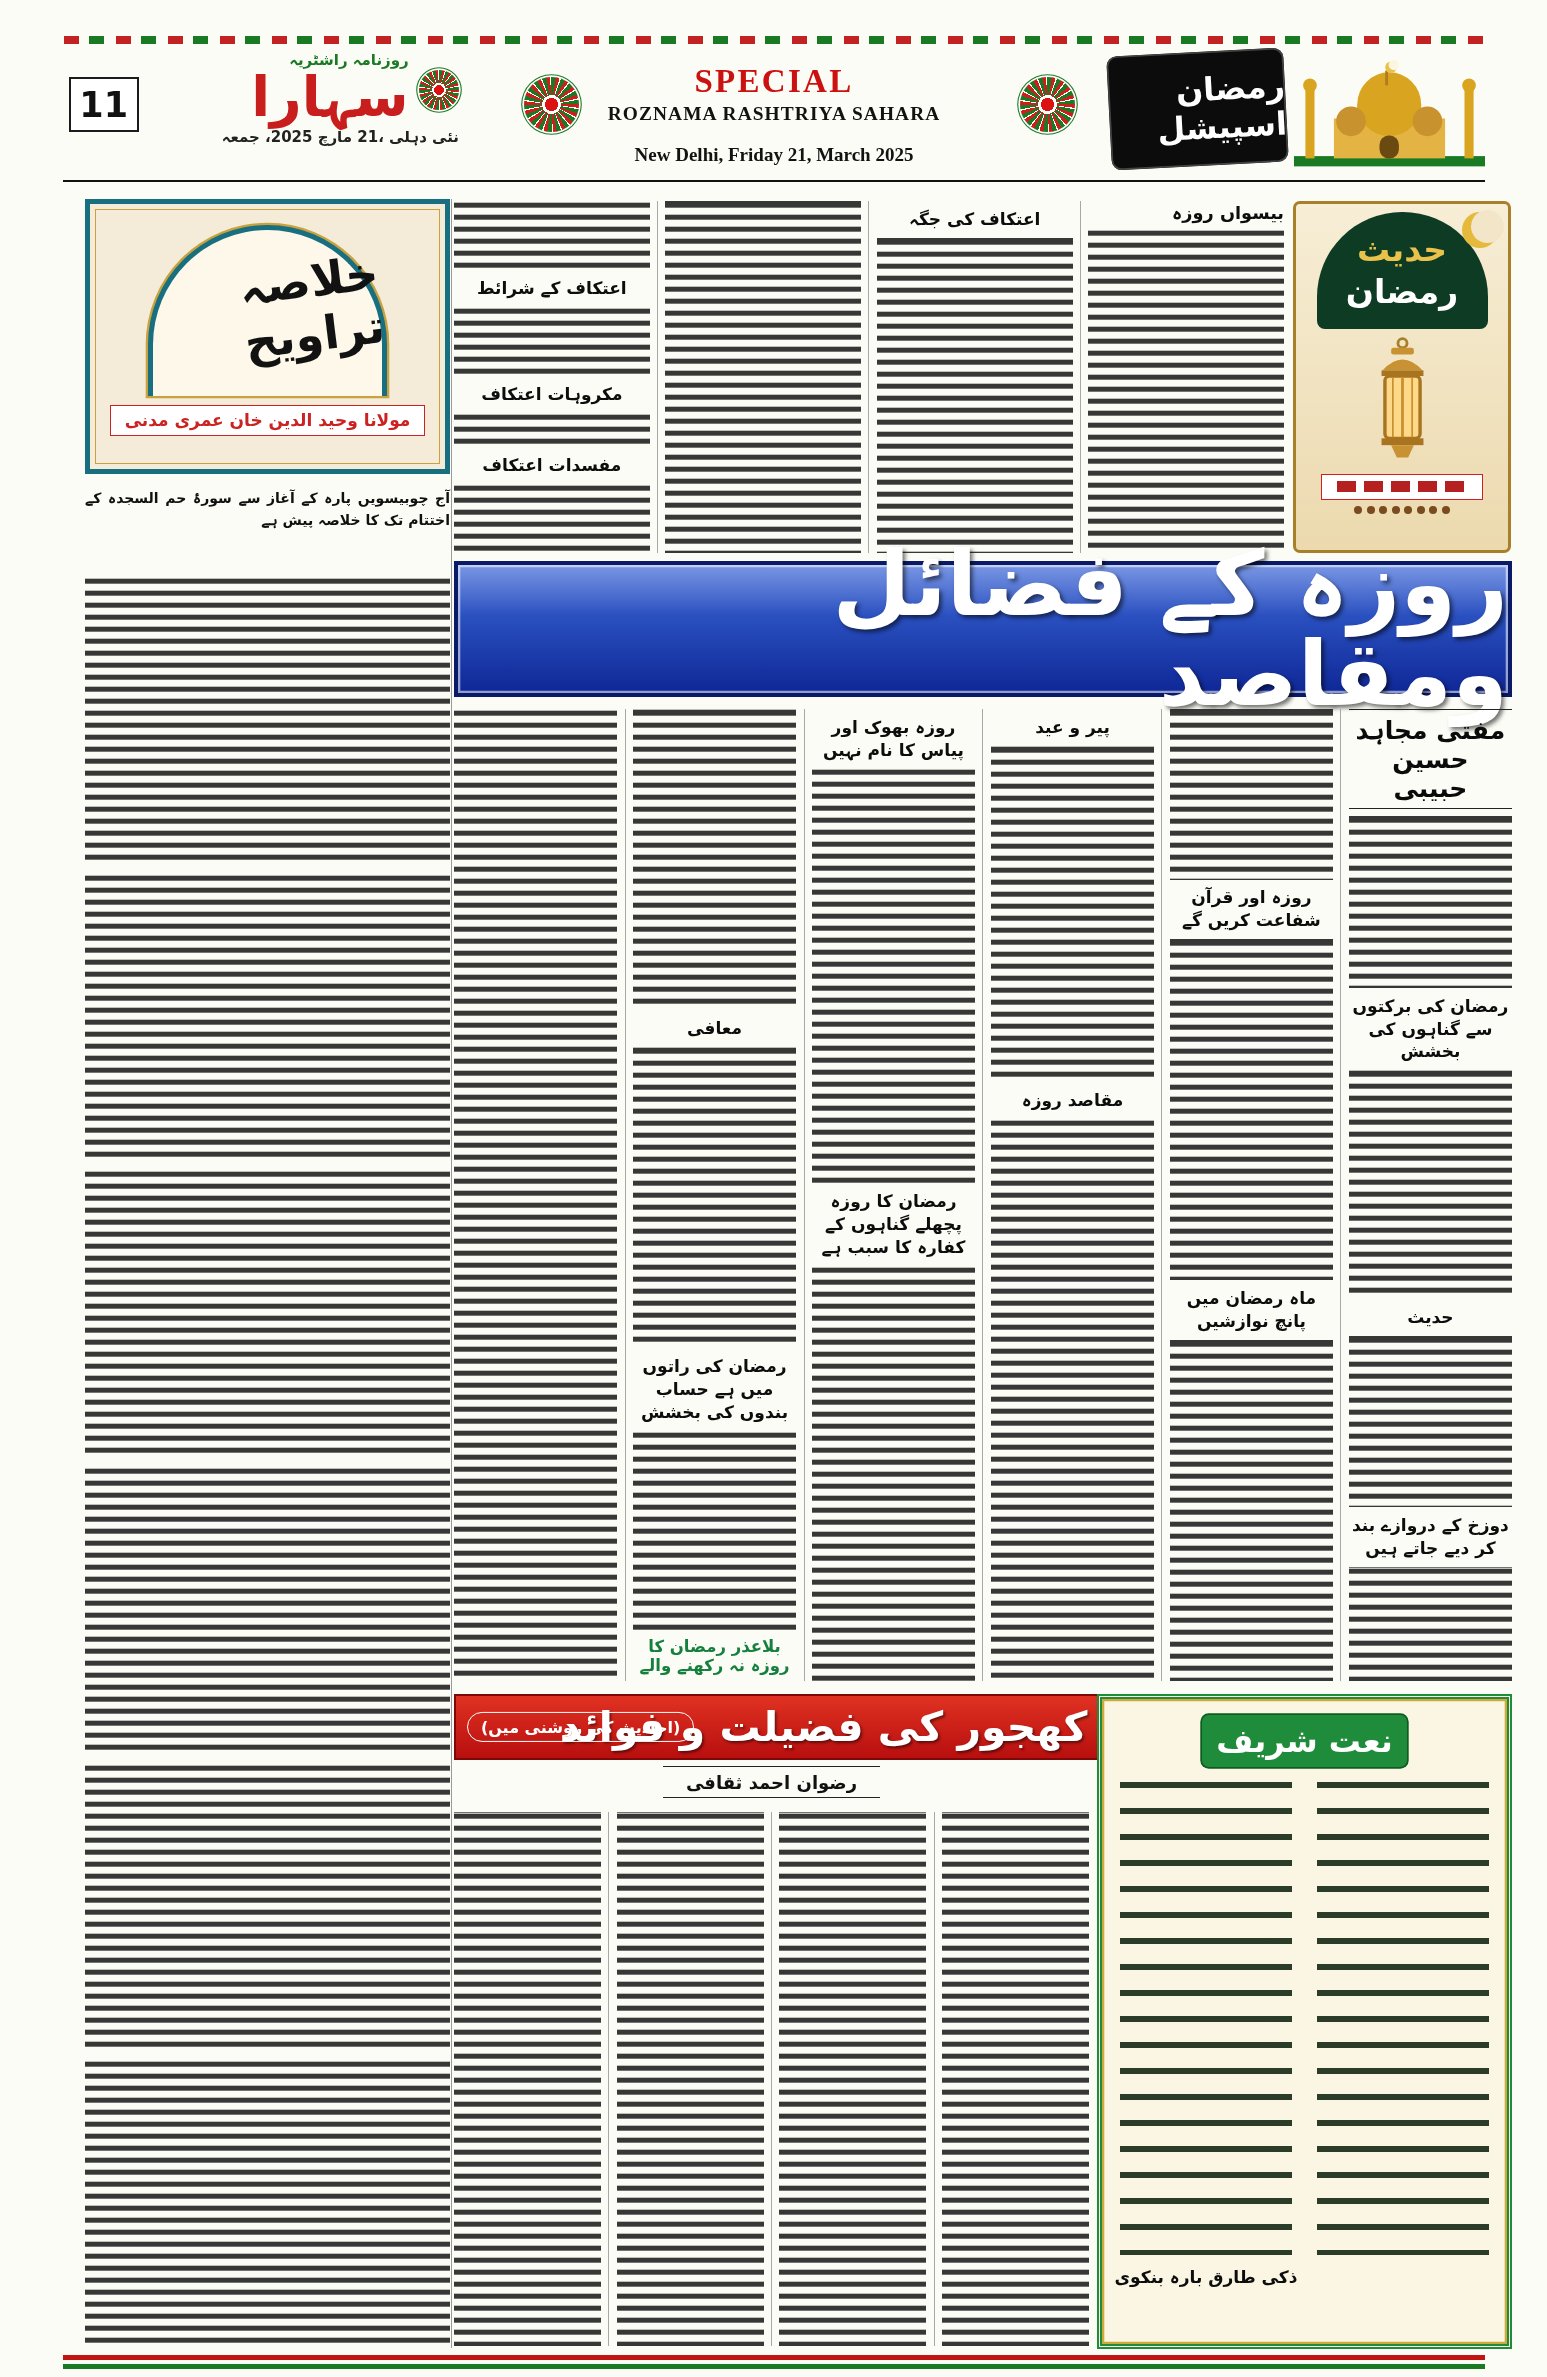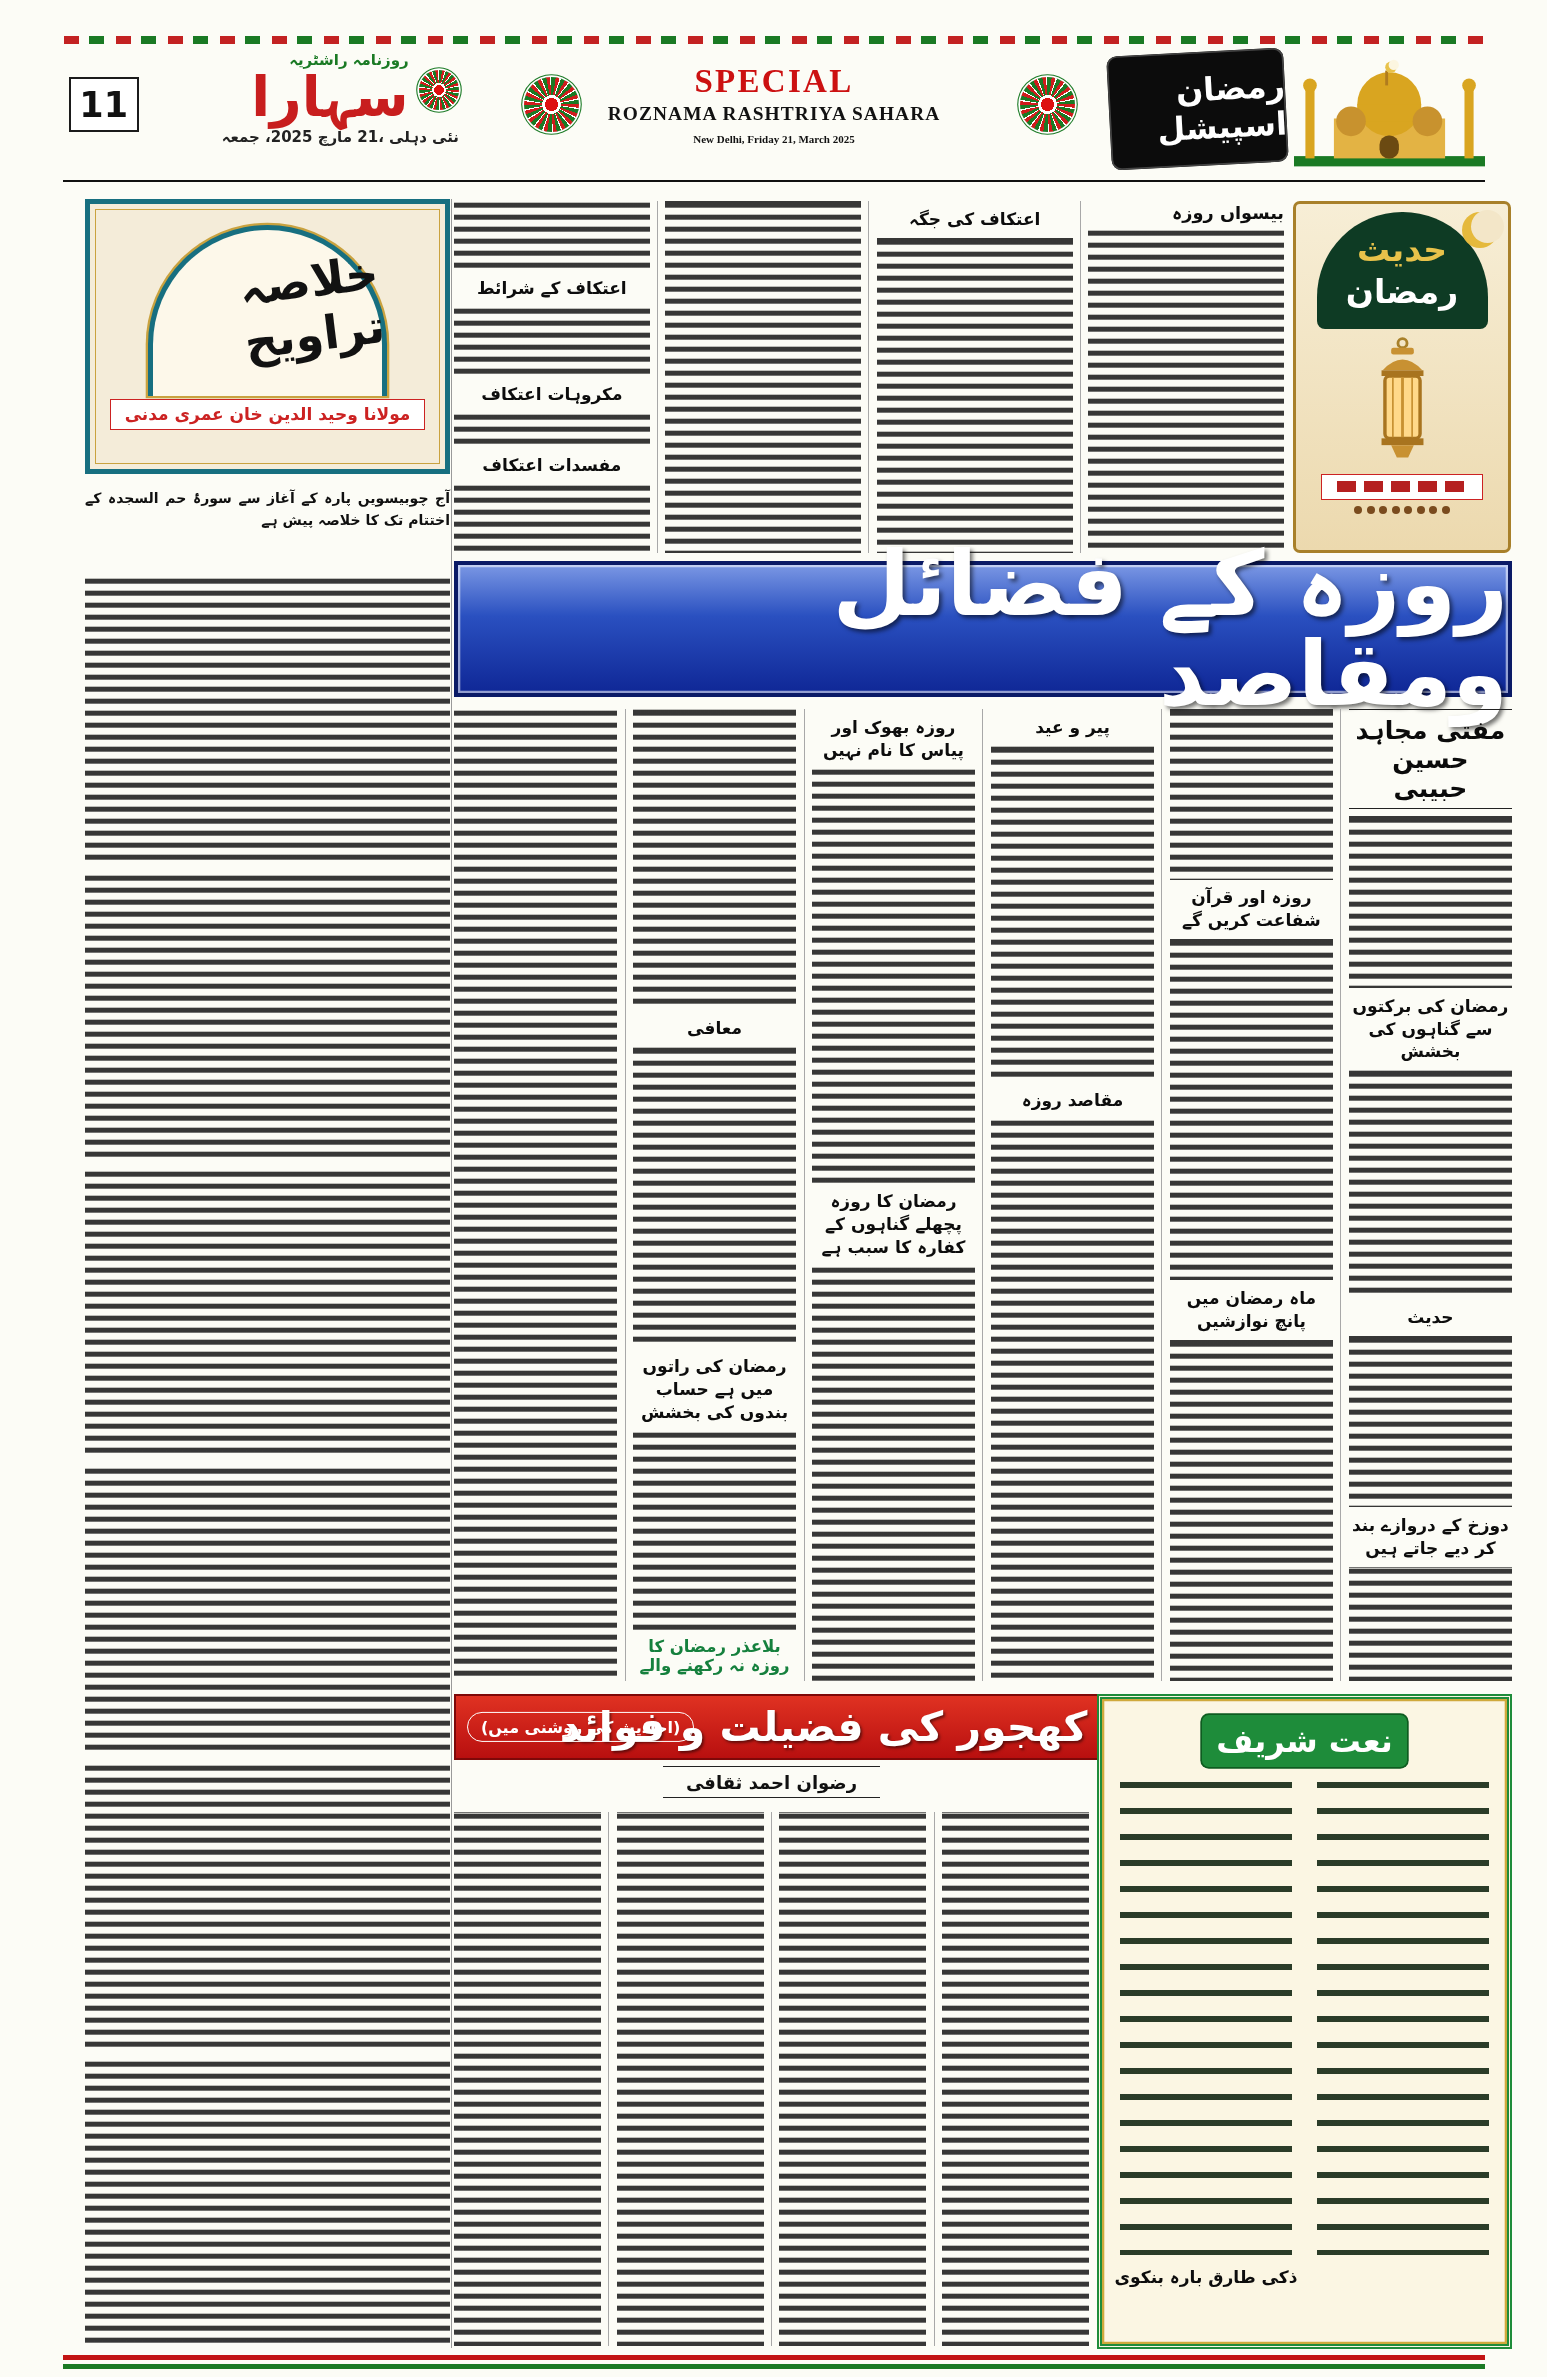--- a/index.html
+++ b/index.html
@@ -28,38 +28,38 @@
   .logo-date{margin-top:1px;font-size:15px;font-weight:bold;color:#222;direction:rtl;}
   .burst{width:55px;height:55px;border-radius:50%;
     background:radial-gradient(circle,#d11 0 17%,#fff 17% 24%,transparent 24%),
       repeating-conic-gradient(#1a7a24 0 9deg,#cf1c1c 9deg 17deg,#fff 17deg 20deg);
     box-shadow:0 0 0 1.7px #fff,0 0 0 2.8px #1a7a24;}
   .burst.small{width:40px;height:40px;}
   .center-block{position:absolute;left:50%;transform:translateX(-50%);top:12.5px;width:422px;text-align:center;
     font-family:"Liberation Serif",serif;}
   .special{color:#cc1111;font-weight:bold;font-size:33px;letter-spacing:2.3px;}
   .paper-name{margin-top:3.4px;font-size:19.4px;font-weight:bold;color:#121212;letter-spacing:1.1px;}
-  .dateline-en{margin-top:8px;font-size:11px;font-weight:bold;color:#121212;}
+  .dateline-en{margin-top:19px;font-size:19px;font-weight:bold;color:#121212;}
   .burst-left{position:absolute;left:461px;top:27px;}
   .burst-right{position:absolute;left:957px;top:27px;}
   .urdu-special{position:absolute;right:199px;top:2.3px;width:177px;height:114px;background:#0c0c0c;border-radius:10.3px;
     display:flex;align-items:center;justify-content:center;color:#fff;font-size:32px;font-weight:bold;direction:rtl;
     transform:rotate(-3deg);box-shadow:0 0 0 1.7px #444 inset;}
   .mosque{position:absolute;right:0;top:0;width:191px;height:121px;}
 
   
   .v-divider{position:absolute;left:451px;top:199px;width:1.1px;height:2149px;background:#9a9a9a;}
   .tarawih-box{position:absolute;left:85px;top:199px;width:365px;height:275px;border:5.7px solid #176f80;
     background:#f4ecd9;}
   .tarawih-inner{position:absolute;inset:4.6px;border:1.7px solid #c9a23f;}
   .arch{margin:15px auto 0;width:239px;height:171px;border:5.7px solid #176f80;border-bottom:none;
     border-radius:120px 120px 0 0;background:#fdf8ea;display:flex;align-items:center;justify-content:center;
     box-shadow:0 0 0 2.3px #c9a23f;}
   .tarawih-title{font-size:46px;font-weight:bold;color:#121212;direction:rtl;transform:rotate(-7deg);}
-  .tarawih-byline{display:block;margin:3px auto 0;width:max-content;max-width:319px;border:1.7px solid #cc2222;
+  .tarawih-byline{display:block;margin:9px auto 0;width:max-content;max-width:319px;border:1.7px solid #cc2222;
     color:#cc2222;background:#fff;font-size:17px;font-weight:bold;padding:4.6px 13.7px;direction:rtl;text-align:center;}
   .tarawih-intro{position:absolute;left:85px;top:488px;width:365px;font-size:14px;font-weight:bold;direction:rtl;
     text-align:justify;line-height:1.55;color:#101010;}
   .left-body{position:absolute;left:85px;top:577px;width:365px;height:1771px;display:flex;flex-direction:column;gap:9px;}
   .left-body .sim{flex:1;}
 
   
   .cols{display:flex;flex-direction:row-reverse;}
   .col{flex:1;display:flex;flex-direction:column;min-width:0;}
   .col:not(:first-child){border-right:0.6px solid #a8a8a8;margin-right:7.4px;padding-right:7.4px;}

